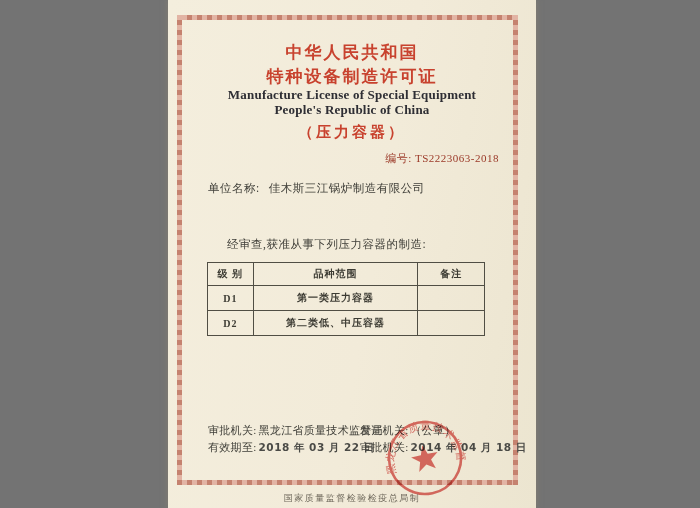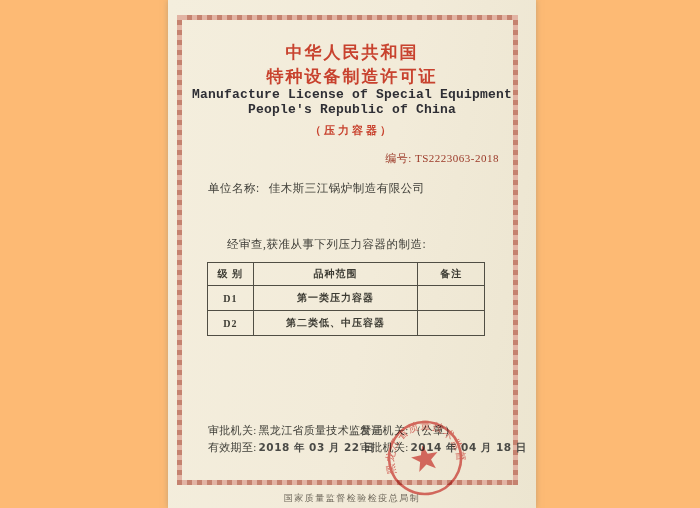--- a/index.html
+++ b/index.html
@@ -1,36 +1,36 @@
 <!DOCTYPE html>
 <html><head>
 <meta charset="utf-8">
 <style>
   html,body{margin:0;padding:0;background:#ffffff;}
-  .canvas{position:relative;width:700px;height:508px;background:#fdba74;overflow:hidden;
+  .canvas{position:relative;width:700px;height:508px;background:#737373;overflow:hidden;
           font-family:"Liberation Serif","DejaVu Serif",serif;}
   .paper{position:absolute;left:168px;top:0;width:368px;height:508px;
          background:linear-gradient(100deg,#f4eedd 0%,#f2ebd9 55%,#ece5d0 100%);
          box-shadow:0 0 6px rgba(150,140,115,.55);}
   
   .frame-strip{position:absolute;}
   .frame-top,.frame-bottom{left:9px;width:341px;height:5px;
       background:repeating-linear-gradient(90deg,#c5826f 0 5px,#e2b4a4 5px 10px);}
   .frame-top{top:15px;}
   .frame-bottom{top:480px;}
   .frame-left,.frame-right{top:15px;height:470px;width:5px;
       background:repeating-linear-gradient(0deg,#c5826f 0 5px,#e2b4a4 5px 10px);}
   .frame-left{left:9px;}
   .frame-right{left:345px;}
 
   .abs{position:absolute;left:0;width:100%;}
   .center{text-align:center;}
   .title-cn{font-size:17px;font-weight:bold;color:#c8422e;letter-spacing:2px;}
-  .title-en{font-size:13px;font-weight:bold;color:#2e2e34;letter-spacing:.2px;font-family:Liberation Mono, monospace;}
-  .subtitle{font-size:11px;font-weight:bold;color:#c8422e;letter-spacing:3px;text-align:center;}
+  .title-en{font-size:13px;font-weight:bold;color:#2e2e34;letter-spacing:.2px;}
+  .subtitle{font-size:15px;font-weight:bold;color:#c8422e;letter-spacing:3px;text-align:center;}
   .serial{font-size:11px;color:#9a3726;text-align:right;padding-right:37px;box-sizing:border-box;letter-spacing:.5px;}
   .field{font-size:11.5px;color:#41403a;letter-spacing:.5px;}
   .field .lbl{margin-right:9px;}
   .statement{font-size:11.5px;color:#41403a;letter-spacing:.5px;}
 
   table.lic{position:absolute;left:39px;top:262px;width:278px;border-collapse:collapse;
             border:1.6px solid #504e44;background:transparent;}
   table.lic th,table.lic td{border:.8px solid #504e44;font-weight:bold;
             font-size:10px;color:#3c3b33;text-align:center;letter-spacing:1px;}
   table.lic th{height:20px;}

